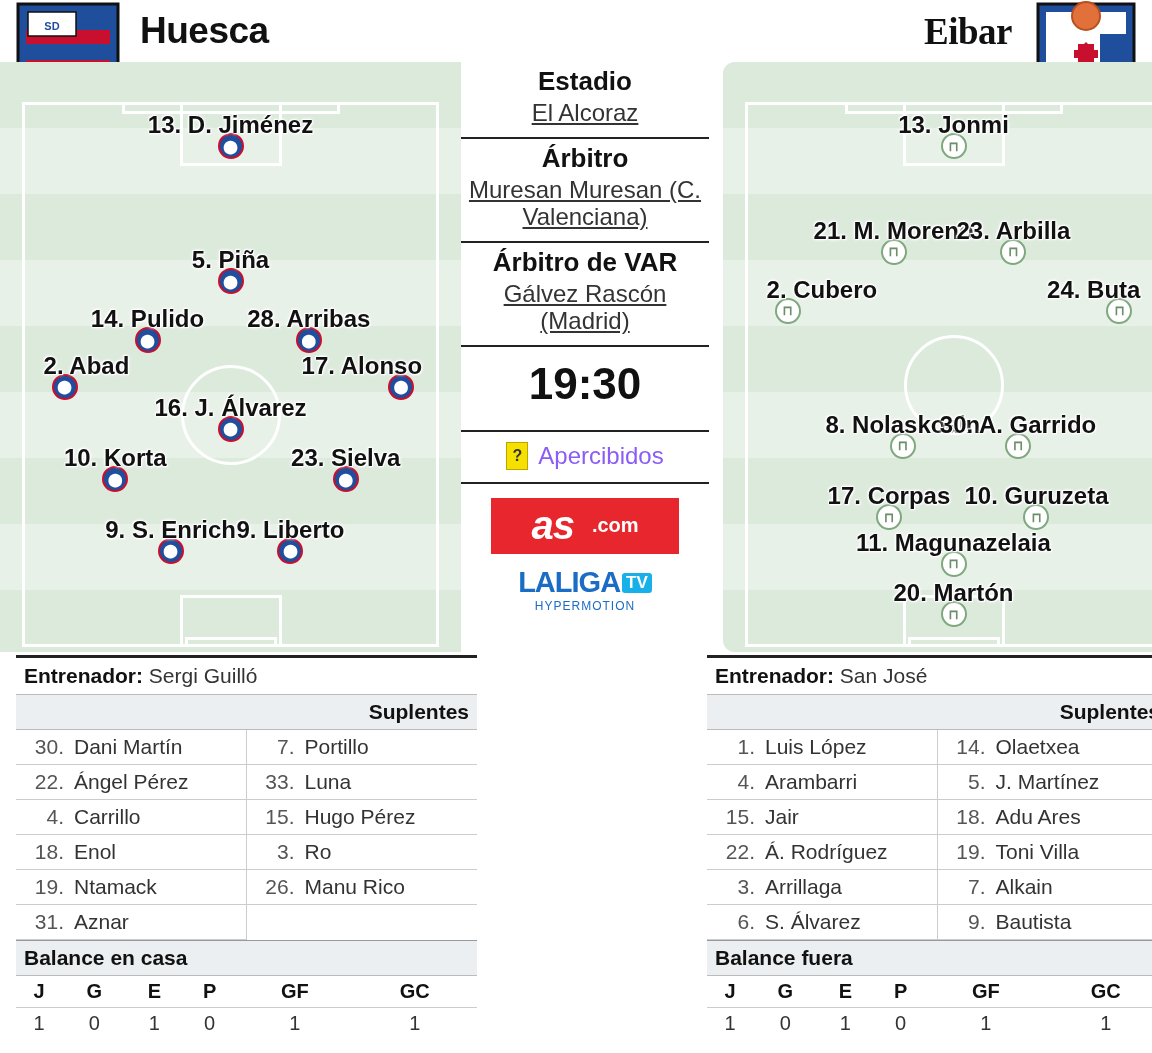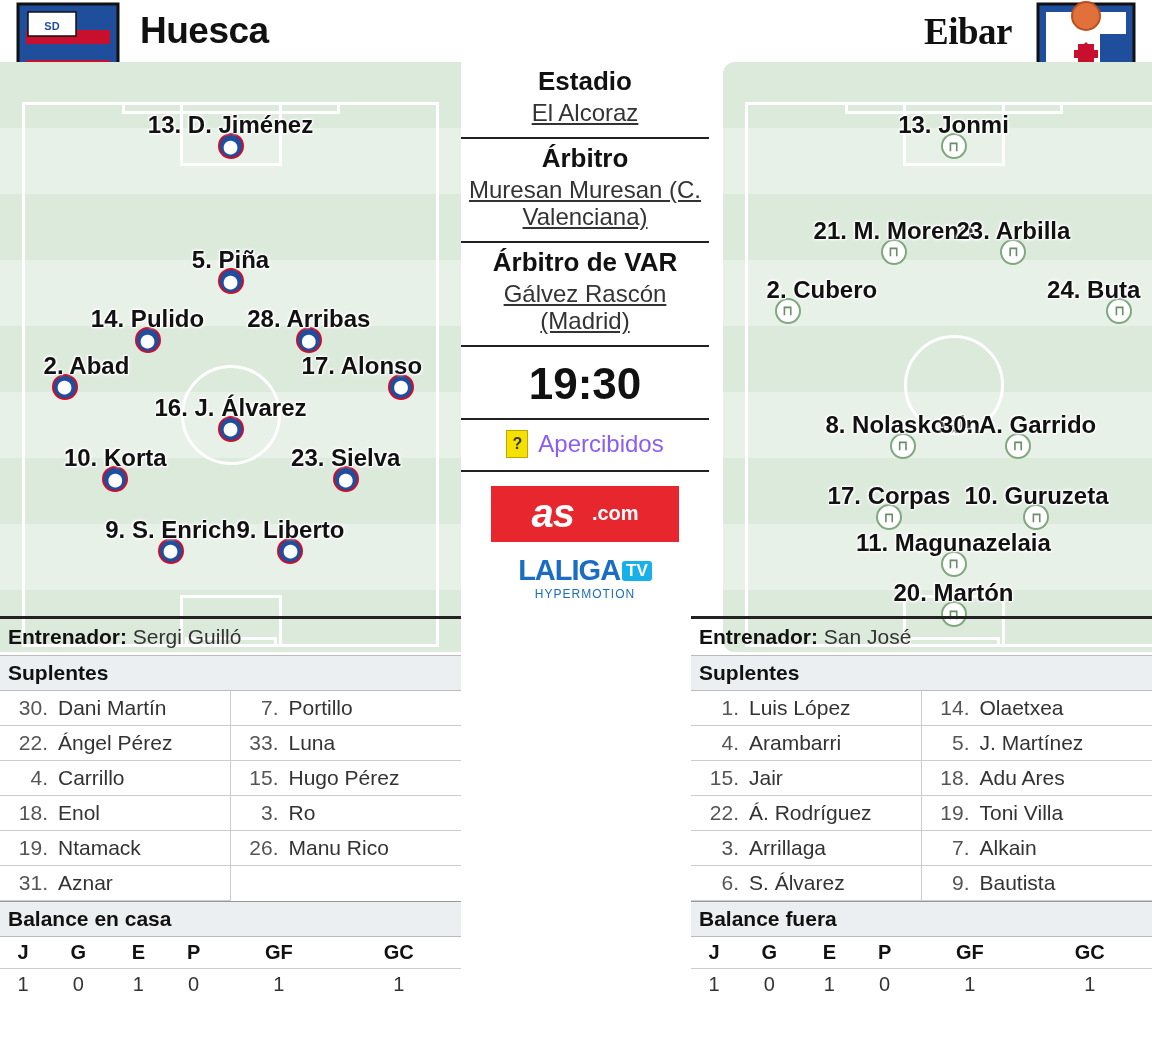--- a/index.html
+++ b/index.html
@@ -134,38 +134,39 @@
   .laliga-tv {
     display: inline-block; background: #18b0e8; color: #fff;
     font-size: 17px; font-weight: bold; padding: 0 4px; margin-left: 2px;
     border-radius: 3px; vertical-align: 4px;
   }
   .laliga-sub { font-size: 12px; color: #1b6cc4; letter-spacing: 1px; }
 
   
   .bottom {
     position: absolute;
-    top: 616px;
+    top: 655px;
     width: 461px;
+    margin-left: 16px;
   }
   .bottom.home { left: 0; }
   .bottom.away { left: 691px; }
   .coach-row {
     border-top: 3px solid #222;
     border-bottom: 1px solid #bbb;
     padding: 6px 8px;
     font-size: 21px;
     color: #333;
   }
   .coach-row b { color: #111; }
   .sub-head {
     background: #eceff1;
     border-bottom: 1px solid #bbb;
     padding: 5px 8px;
-    font-size: 21px; font-weight: bold; color: #111;
+    font-size: 21px; font-weight: bold; color: #111; text-align: right;
   }
   .subs-grid { display: flex; flex-wrap: wrap; }
   .sub-cell {
     width: 50%;
     border-bottom: 1px solid #ccc;
     padding: 5px 8px 5px 14px;
     font-size: 21px; color: #333;
     display: flex; gap: 10px;
   }
   .sub-cell:nth-child(odd) { border-right: 1px solid #ccc; }
@@ -354,21 +355,21 @@
     <div class="c-val">El Alcoraz</div>
   </div>
   <div class="c-block">
     <div class="c-title">Árbitro</div>
     <div class="c-val">Muresan Muresan (C. Valenciana)</div>
   </div>
   <div class="c-block">
     <div class="c-title">Árbitro de VAR</div>
     <div class="c-val">Gálvez Rascón (Madrid)</div>
   </div>
-  <div class="c-block" style="padding-bottom:3px">
+  <div class="c-block" style="padding-bottom:15px">
     <div class="c-time">19:30</div>
   </div>
   <div class="warn-row">
     <span class="card-icon">?</span>
     <span class="warn-label">Apercibidos</span>
   </div>
   <div class="as-logo">
     <span class="as-text">as</span>
     <span class="as-com">.com</span>
   </div>

